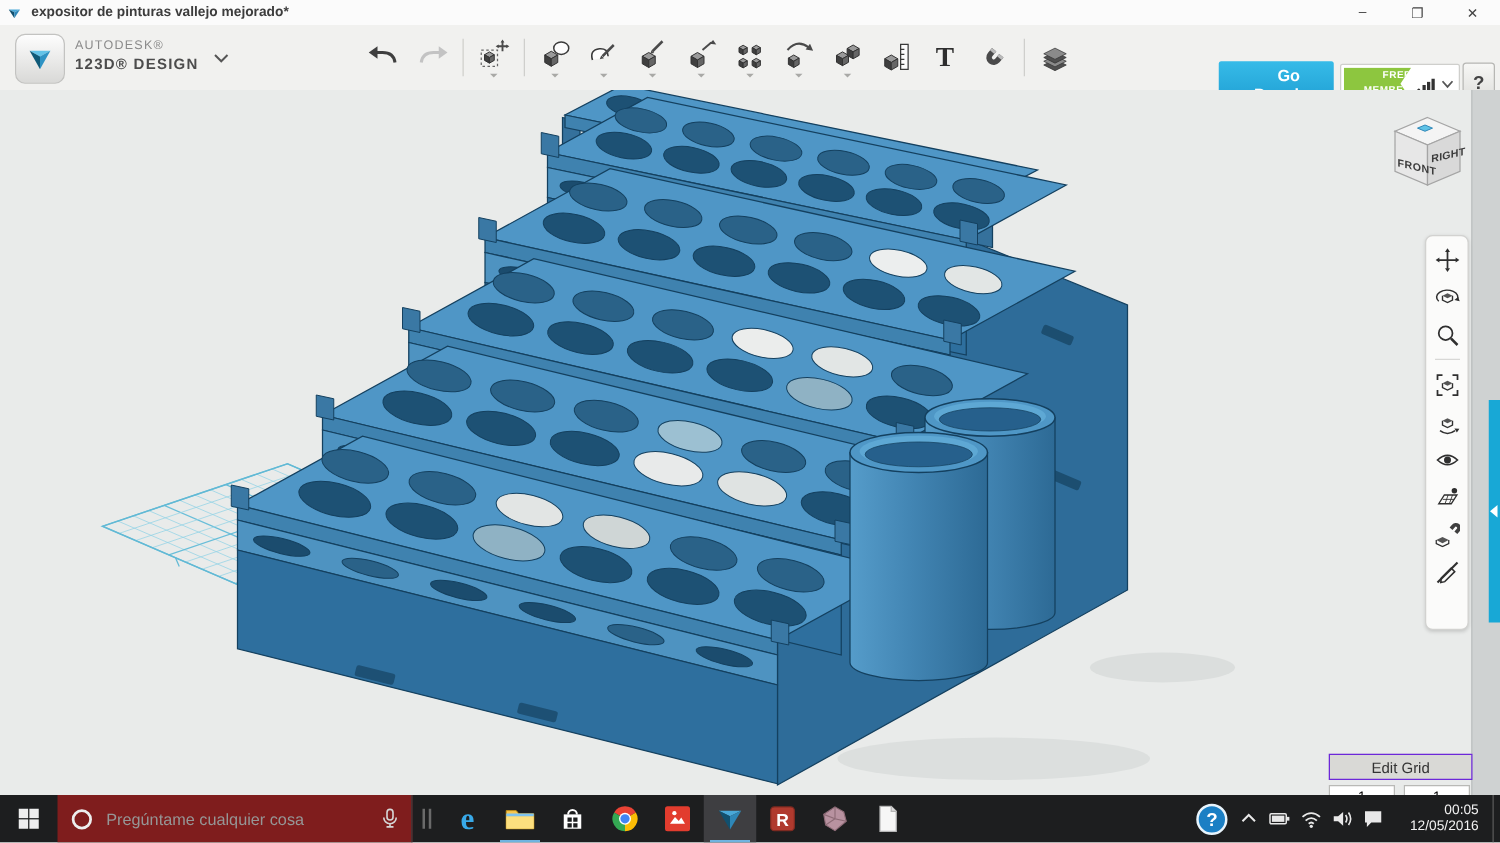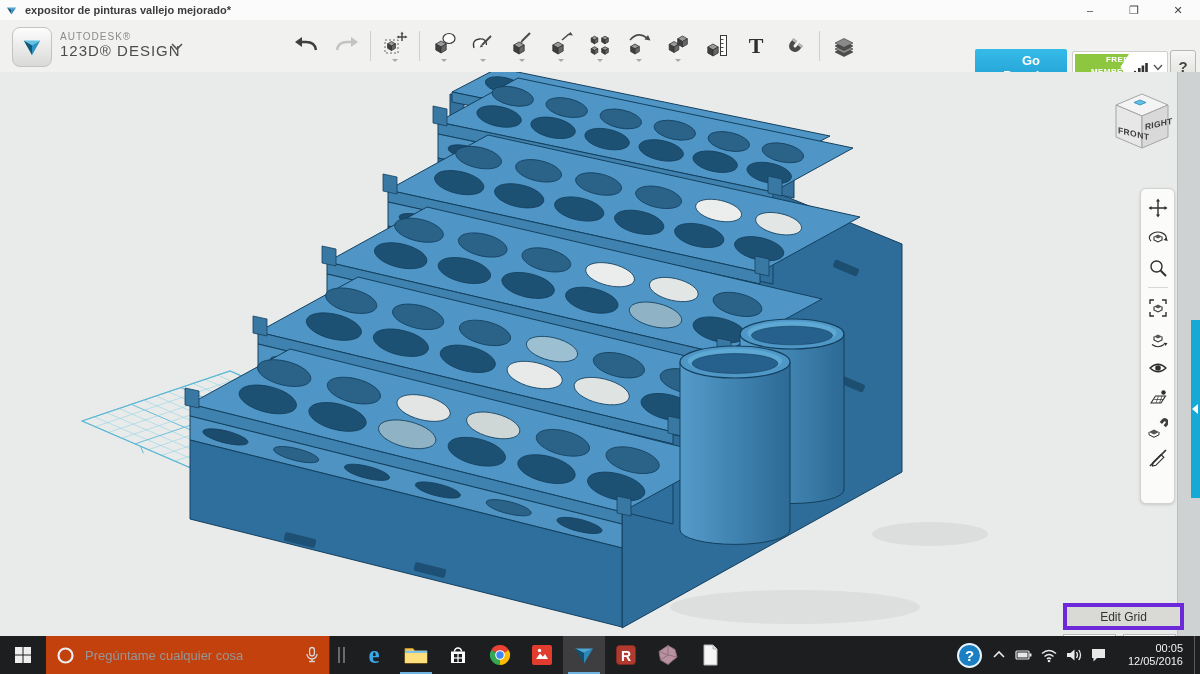--- a/index.html
+++ b/index.html
@@ -16,21 +16,21 @@
     font-size:11px;color:#444;cursor:default;}
 
   
   #toolbar{position:absolute;left:0;top:20px;width:1200px;height:52px;background:#f1f1ef;
     border-bottom:1px solid #d2d2cf;}
   #logoTile{position:absolute;left:12px;top:7px;width:38px;height:38px;border-radius:8px;
     background:linear-gradient(#fdfdfd,#d9d9d7);border:1px solid #c3c3c1;
     display:flex;align-items:center;justify-content:center;}
   #brand{position:absolute;left:60px;top:10px;line-height:14px;}
   #brand .l1{font-size:10px;color:#8a8a8a;letter-spacing:1px;}
-  #brand .l2{font-size:15px;color:#4c4c4c;font-weight:normal;letter-spacing:1px;}
+  #brand .l2{font-size:12px;color:#4c4c4c;font-weight:bold;letter-spacing:1px;}
   #brandChevron{position:absolute;left:170px;top:22px;color:#555;}
   #toolstrip{position:absolute;left:292px;top:0;height:52px;display:flex;align-items:center;gap:9px;}
   .tbtn{width:30px;height:44px;display:flex;flex-direction:column;align-items:center;justify-content:center;}
   .tbtn svg{display:block;}
   .tcaret{width:0;height:0;border-left:3px solid transparent;border-right:3px solid transparent;
     border-top:3px solid #a9a9a6;margin-top:2px;}
   .tsep{width:1px;height:30px;background:#cfcfcc;}
   #premiumBtn{position:absolute;left:975px;top:29px;width:92px;height:35px;border-radius:2px;
     background:linear-gradient(#36bbE8,#1f9ed2);color:#fff;text-align:center;cursor:pointer;}
   #premiumBtn .pl{font-size:13px;font-weight:bold;margin-top:4px;margin-left:20px;}
@@ -54,31 +54,31 @@
   #viewcube{position:absolute;left:1102px;top:14px;}
   #palette{position:absolute;left:1140px;top:116px;width:33px;height:308px;background:#fbfbfa;
     border:1px solid #d2d2d0;border-radius:6px;box-shadow:0 1px 3px rgba(0,0,0,.15);
     display:flex;flex-direction:column;align-items:center;padding-top:6px;gap:5px;}
   .palbtn{width:24px;height:25px;display:flex;align-items:center;justify-content:center;}
   .palsep{width:20px;height:1px;background:#d8d8d6;margin:2px 0;}
   #edgeTab{position:absolute;left:1191px;top:248px;width:9px;height:178px;background:#18a8d6;}
   #edgeTab .tri{position:absolute;left:1px;top:84px;width:0;height:0;
     border-top:5px solid transparent;border-bottom:5px solid transparent;border-right:6px solid #fff;}
   #gridPanel{position:absolute;left:1063px;top:531px;width:113px;}
-  #editGridBtn{width:113px;height:19px;background:#d9d9d6;border:4px solid #6d28d9;
+  #editGridBtn{width:113px;height:19px;background:#d9d9d6;border:1px solid #6d28d9;
     font-size:12px;color:#333;display:flex;align-items:center;justify-content:center;}
   #gridFields{display:flex;gap:7px;margin-top:4px;}
   #gridFields input{width:51px;height:18px;border:1px solid #b9b9b6;text-align:center;
     font-size:11px;font-family:"Liberation Sans",sans-serif;padding:0;}
 
   
   #taskbar{position:absolute;left:0;top:636px;width:1200px;height:38px;background:#1d1e1f;
     display:flex;align-items:center;z-index:10;}
   #startBtn{width:46px;height:38px;display:flex;align-items:center;justify-content:center;}
-  #searchBox{width:283px;height:38px;background:#c2410c;border-right:1px solid #3a3a3c;
+  #searchBox{width:283px;height:38px;background:#7f1d1d;border-right:1px solid #3a3a3c;
     display:flex;align-items:center;position:relative;}
   #searchBox svg.circ{margin-left:10px;}
   #searchInput{flex:1;background:transparent;border:none;outline:none;color:#c9c9c9;
     font-size:13px;margin-left:8px;font-family:"Liberation Sans",sans-serif;}
   #searchInput::placeholder{color:#969696;}
   #searchBox .mic{margin-right:8px;}
   #tvDivider{display:flex;gap:3px;margin:0 8px;}
   #tvDivider i{display:block;width:2px;height:16px;background:#6a6a6a;}
   #apps{display:flex;height:38px;}
   .appslot{width:42px;height:38px;display:flex;align-items:center;justify-content:center;position:relative;}

